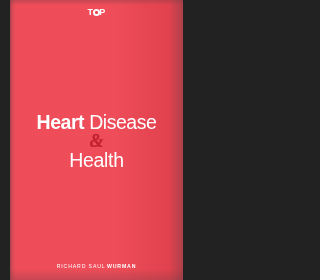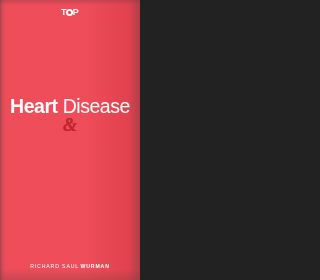--- a/index.html
+++ b/index.html
@@ -6,24 +6,25 @@
     margin: 0;
     padding: 0;
     background: #222;
   }
   body {
     font-family: "Liberation Sans", sans-serif;
   }
 
   #cover {
     position: relative;
-    width: 140px;
+    width: 173px;
     height: 280px;
     overflow: hidden;
     background: #ed4350;
+    margin-left: 10px;
   }
 
   
   #cover::before {
     content: "";
     position: absolute;
     inset: 0;
     pointer-events: none;
     background:
       linear-gradient(to right,
@@ -88,21 +89,21 @@
     height: 2.6px;
     margin: -1.3px 0 0 -1.3px;
     border-radius: 50%;
     background: #ed4350;
     font-style: normal;
   }
 
   
   .title-block {
     position: absolute;
-    top: 96px;
+    top: 112px;
     left: 0;
     width: 100%;
   }
 
   .title-line {
     text-align: center;
     color: #ffffff;
     line-height: 1.03;
     white-space: nowrap;
   }
@@ -186,20 +187,21 @@
 
       <div class="title-line line-1">
         <span class="word-strong">Heart</span><span>&nbsp;</span><span class="word-light">Disease</span>
       </div>
 
       <div class="amp-row">
         <span class="ampersand">&amp;</span>
       </div>
 
 
+      <div class="title-line line-3">Health</div>
     </div>
 
     <div class="author">
       <span class="name-light">RICHARD SAUL</span><span>&nbsp;</span><span class="name-strong">WURMAN</span>
     </div>
 
   </div>
 </div>
 
 </body></html>

